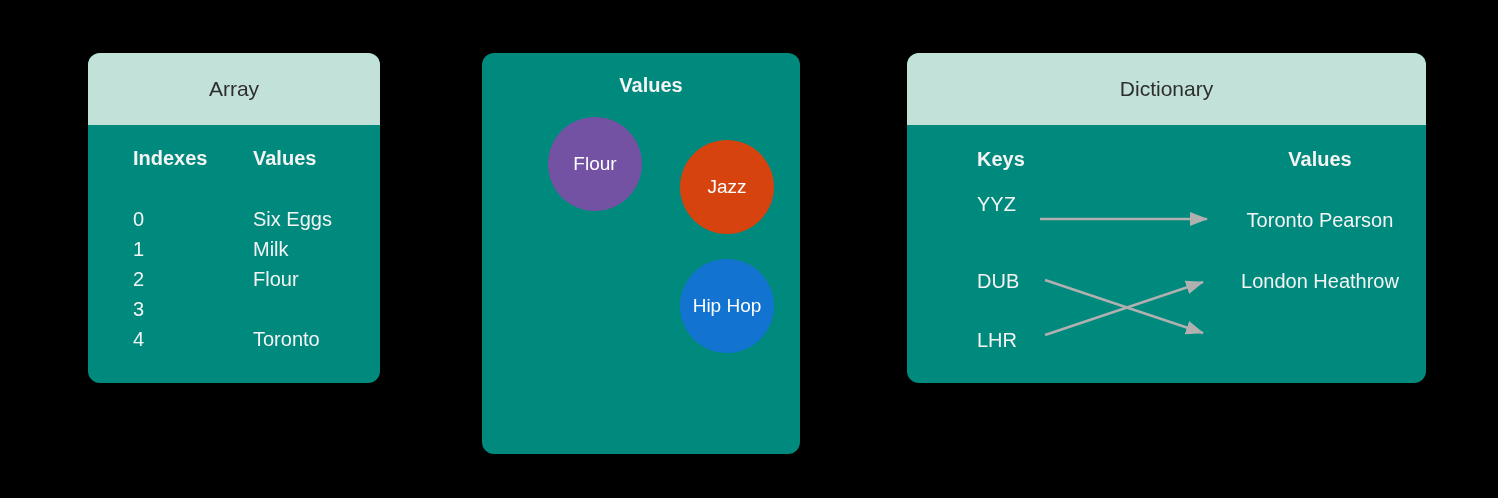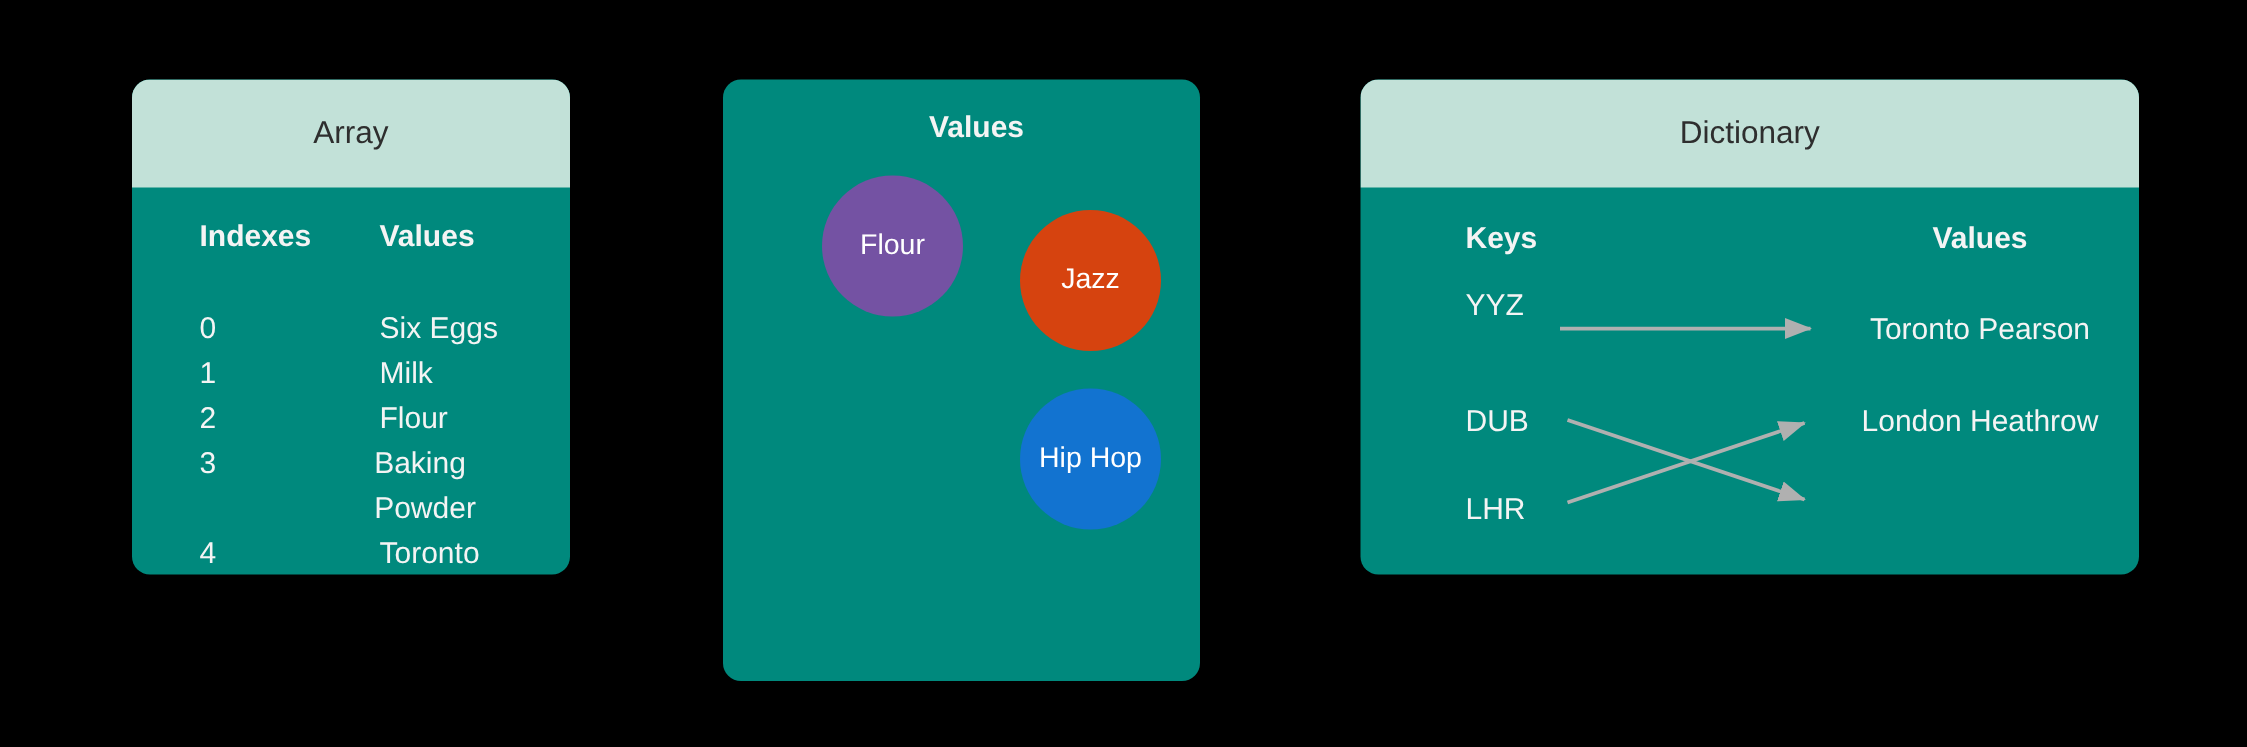--- a/index.html
+++ b/index.html
@@ -112,21 +112,20 @@
       <div class="array-row">
         <span class="c1">1</span>
         <span class="c2">Milk</span>
       </div>
       <div class="array-row">
         <span class="c1">2</span>
         <span class="c2">Flour</span>
       </div>
       <div class="array-row">
         <span class="c1">3</span>
-        <span class="c2">Baking Powder</span>
       </div>
       <div class="array-row">
         <span class="c1">4</span>
         <span class="c2">Toronto</span>
       </div>
     </div>
   </div>
 </section>
 
 <section class="card" id="set-card">

